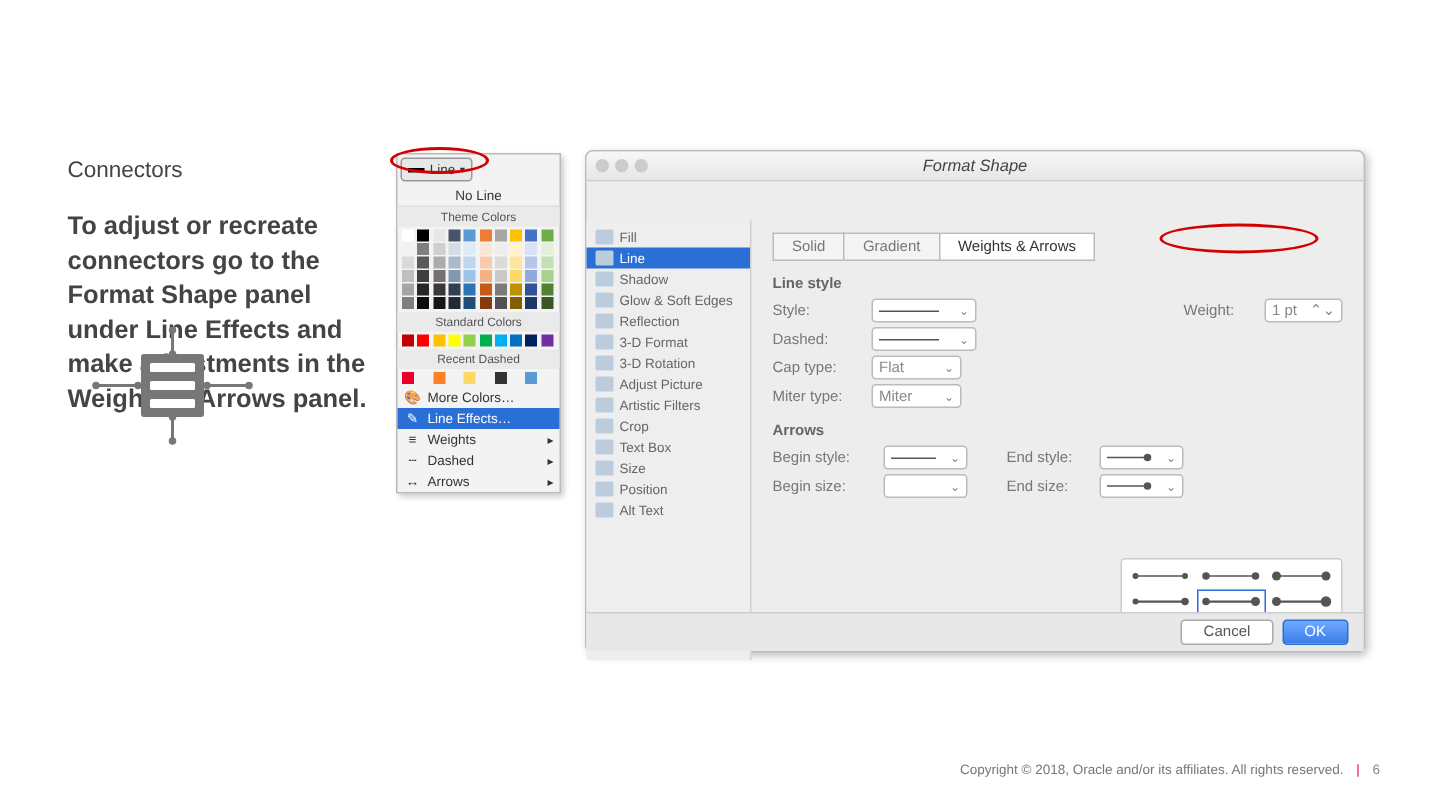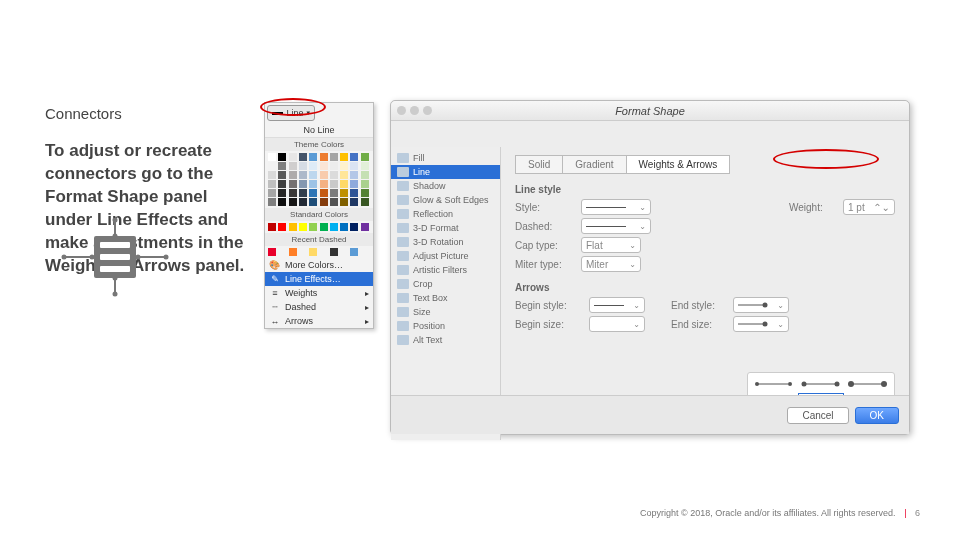--- a/index.html
+++ b/index.html
@@ -46,21 +46,21 @@
   .red-circle-2 { position:absolute; border:2px solid #d40000; border-radius:50%; pointer-events:none; }
   .fs-group-label { font-size:10px; font-weight:bold; color:#666; margin:6px 0 4px;}
   .fs-row { display:flex; align-items:center; gap:6px; margin:3px 0;}
   .fs-row label { width:60px; font-size:10px; color:#777;}
   .fs-select { display:inline-flex; align-items:center; justify-content:space-between; border:1px solid #bbb; background:#fff; border-radius:3px; padding:1px 4px; font-size:10px; min-width:60px; height:16px; color:#888;}
   .fs-select .chev { font-size:8px; color:#888;}
   .fs-num { display:inline-flex; align-items:center; border:1px solid #bbb; background:#fff; border-radius:3px; padding:1px 4px; font-size:10px; width:52px; height:16px; justify-content:space-between; color:#888;}
   .line-sample { width:40px; height:1px; background:#555;}
   .arrow-thumbs { position:absolute; right:14px; bottom:10px; display:grid; grid-template-columns:repeat(3,44px); gap:3px; padding:4px; background:#fff; border:1px solid #ccc; border-radius:3px;}
   .arrow-thumb { width:44px; height:14px; display:flex; align-items:center; justify-content:center;}
-  .fs-footer { position:absolute; bottom:0; left:0; right:0; height:39px; border-top:1px solid #ccc; display:flex; justify-content:flex-end; align-items:center; gap:6px; padding:0 10px; background:#e8e8e8;}
+  .fs-footer { position:absolute; bottom:0; left:0; right:0; height:26px; border-top:1px solid #ccc; display:flex; justify-content:flex-end; align-items:center; gap:6px; padding:0 10px; background:#e8e8e8;}
   .btn { padding:2px 14px; font-size:10px; border:1px solid #aaa; border-radius:3px; background:#fff;}
   .btn.primary { background:linear-gradient(#6fa8ff,#3b7de8); color:#fff; border-color:#2a6fd6;}
 
   
   .oracle-logo { position:absolute; left:40px; bottom:18px; width:110px; height:30px; background:#e8002b; color:#fff; display:flex; align-items:center; justify-content:center; font-weight:bold; font-size:14px; letter-spacing:1px;}
   .copyright { position:absolute; right:40px; bottom:22px; font-size:9px; color:#777;}
   .copyright .sep { margin:0 6px; color:#e8002b;}
   .pagenum { color:#888;}
 </style>
 </head>

